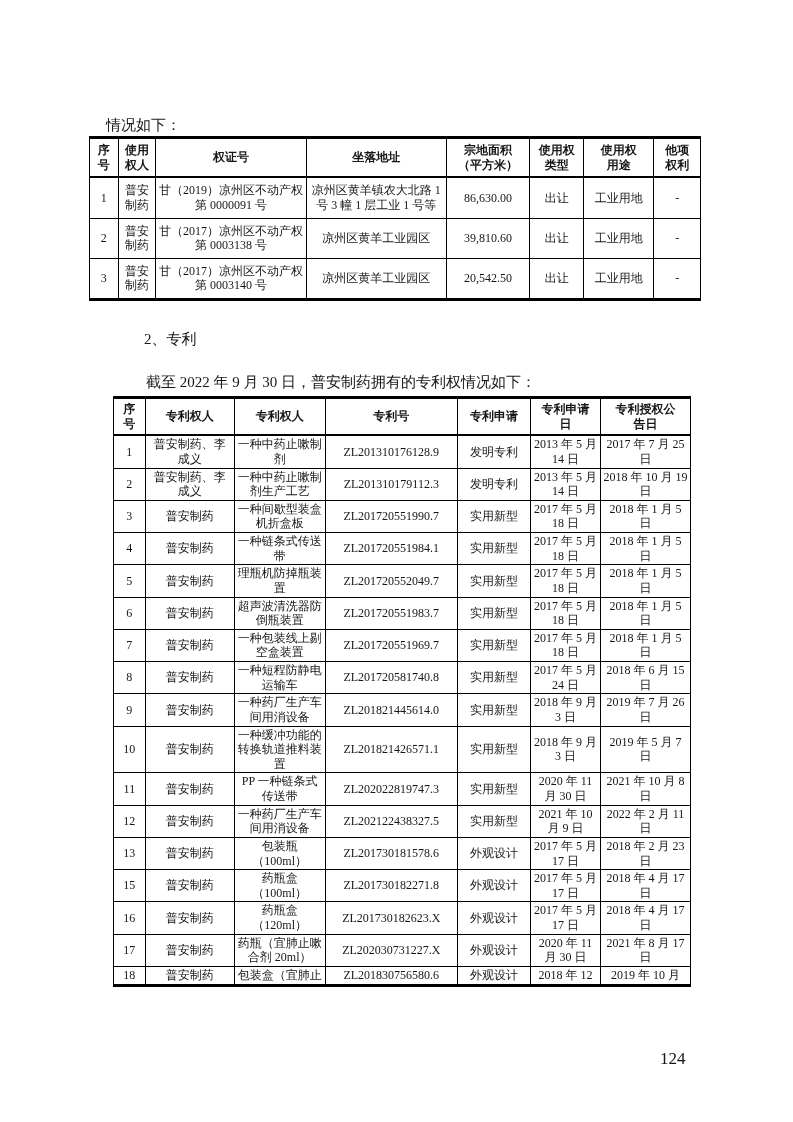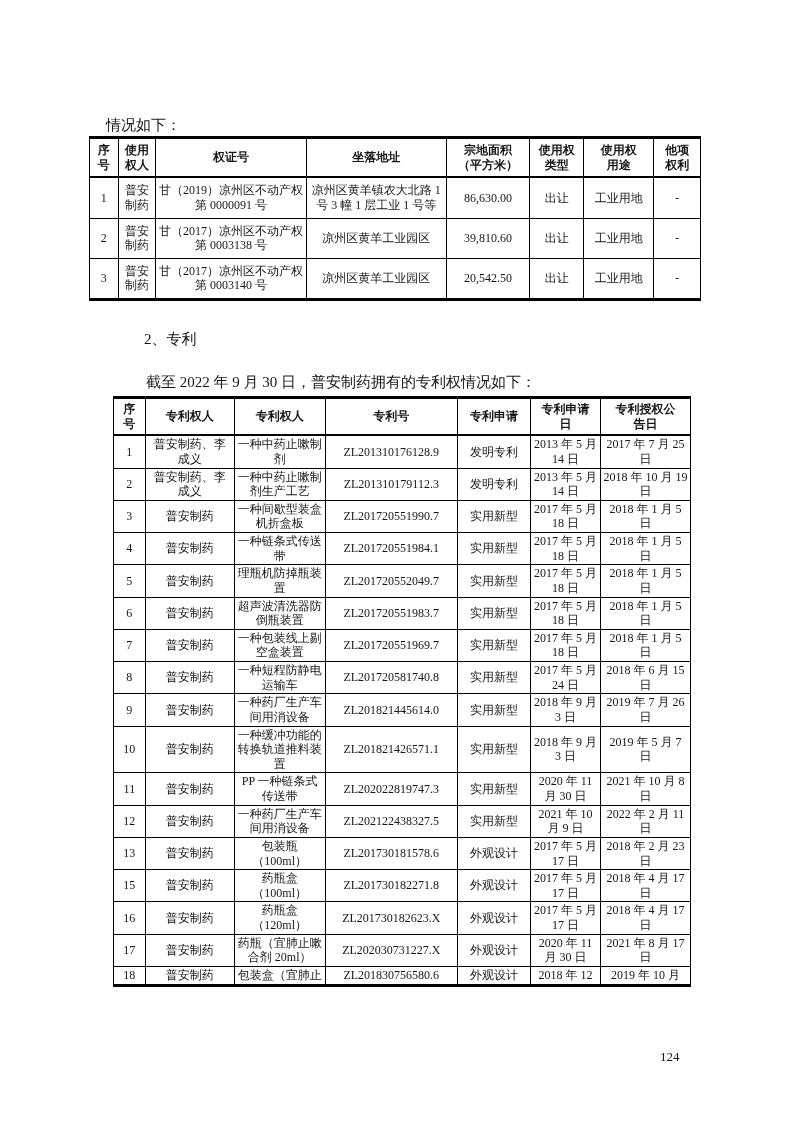--- a/index.html
+++ b/index.html
@@ -56,21 +56,21 @@
 
   
   table.t-patent { left: 113px; top: 396px; width: 578px; }
   table.t-patent th { padding: 3px 1px; }
   table.t-patent td { padding: 1px 2px; }
 
   .page-number {
     position: absolute;
     left: 660px;
     top: 1049px;
-    font-size: 13px;
+    font-size: 17px;
   }
 </style>
 </head>
 <body>
 
 <div class="page">
 
   <p class="para intro-para">情况如下：</p>
 
   <table class="doc-table t-land">

